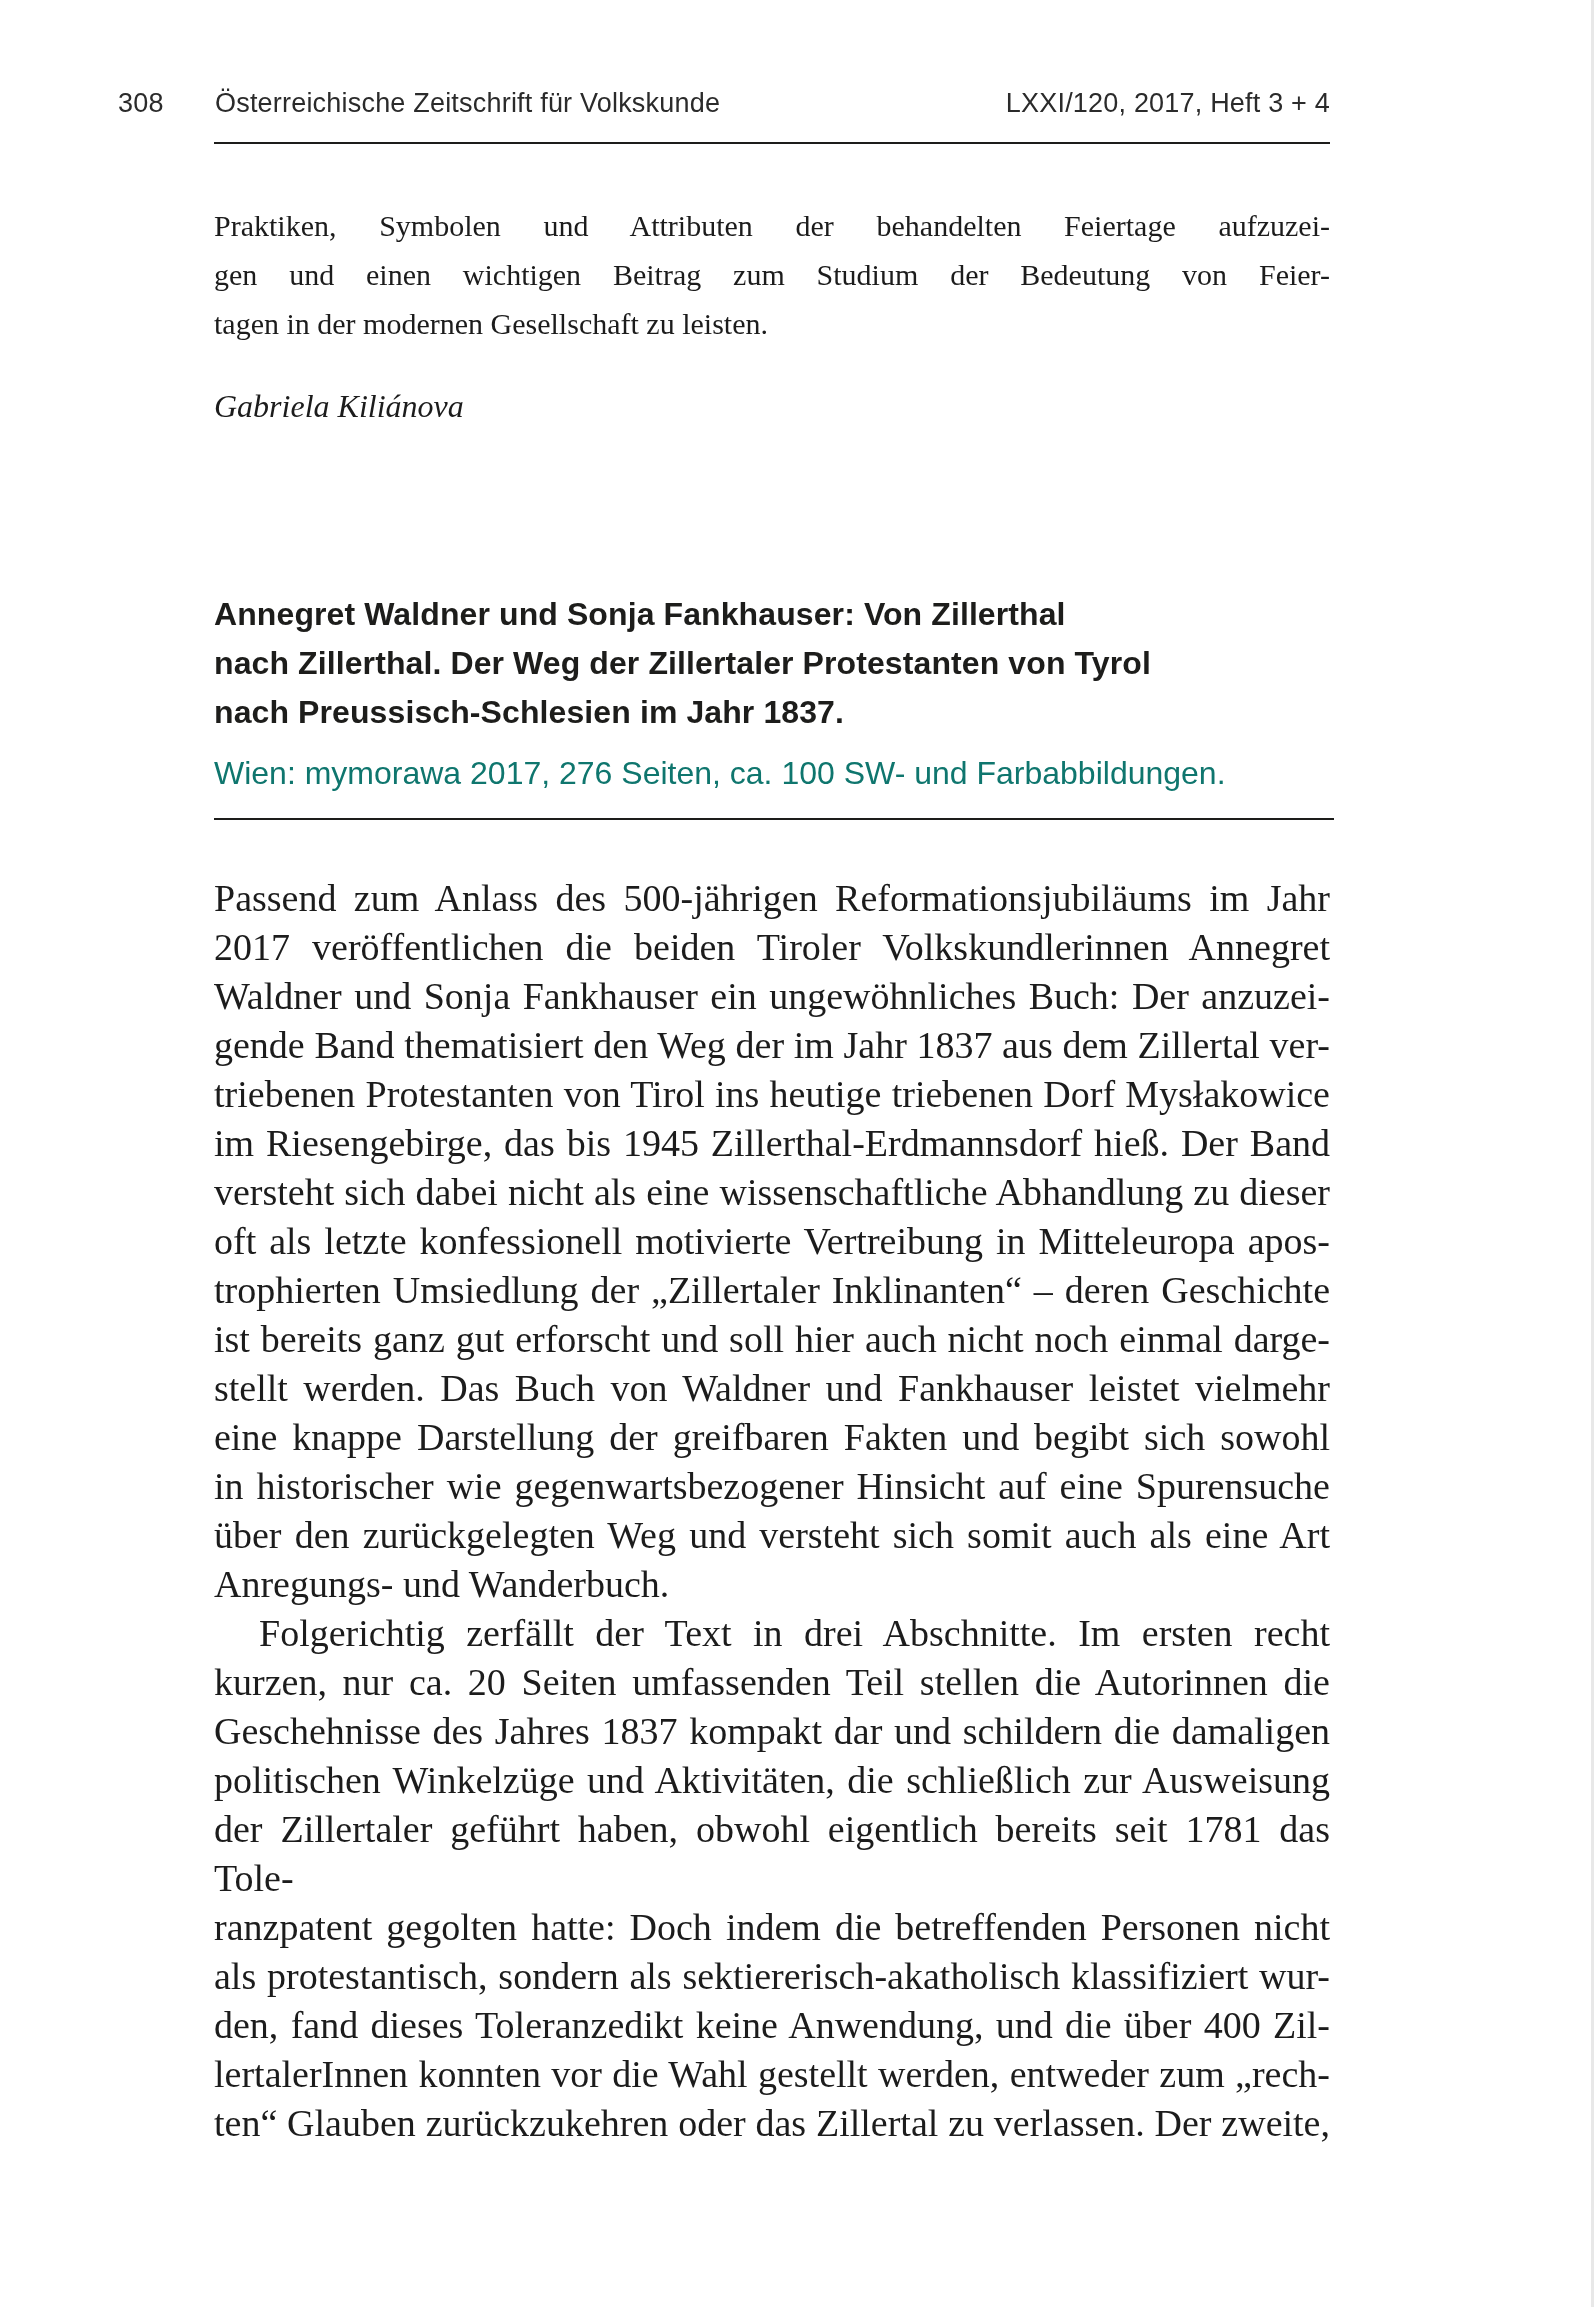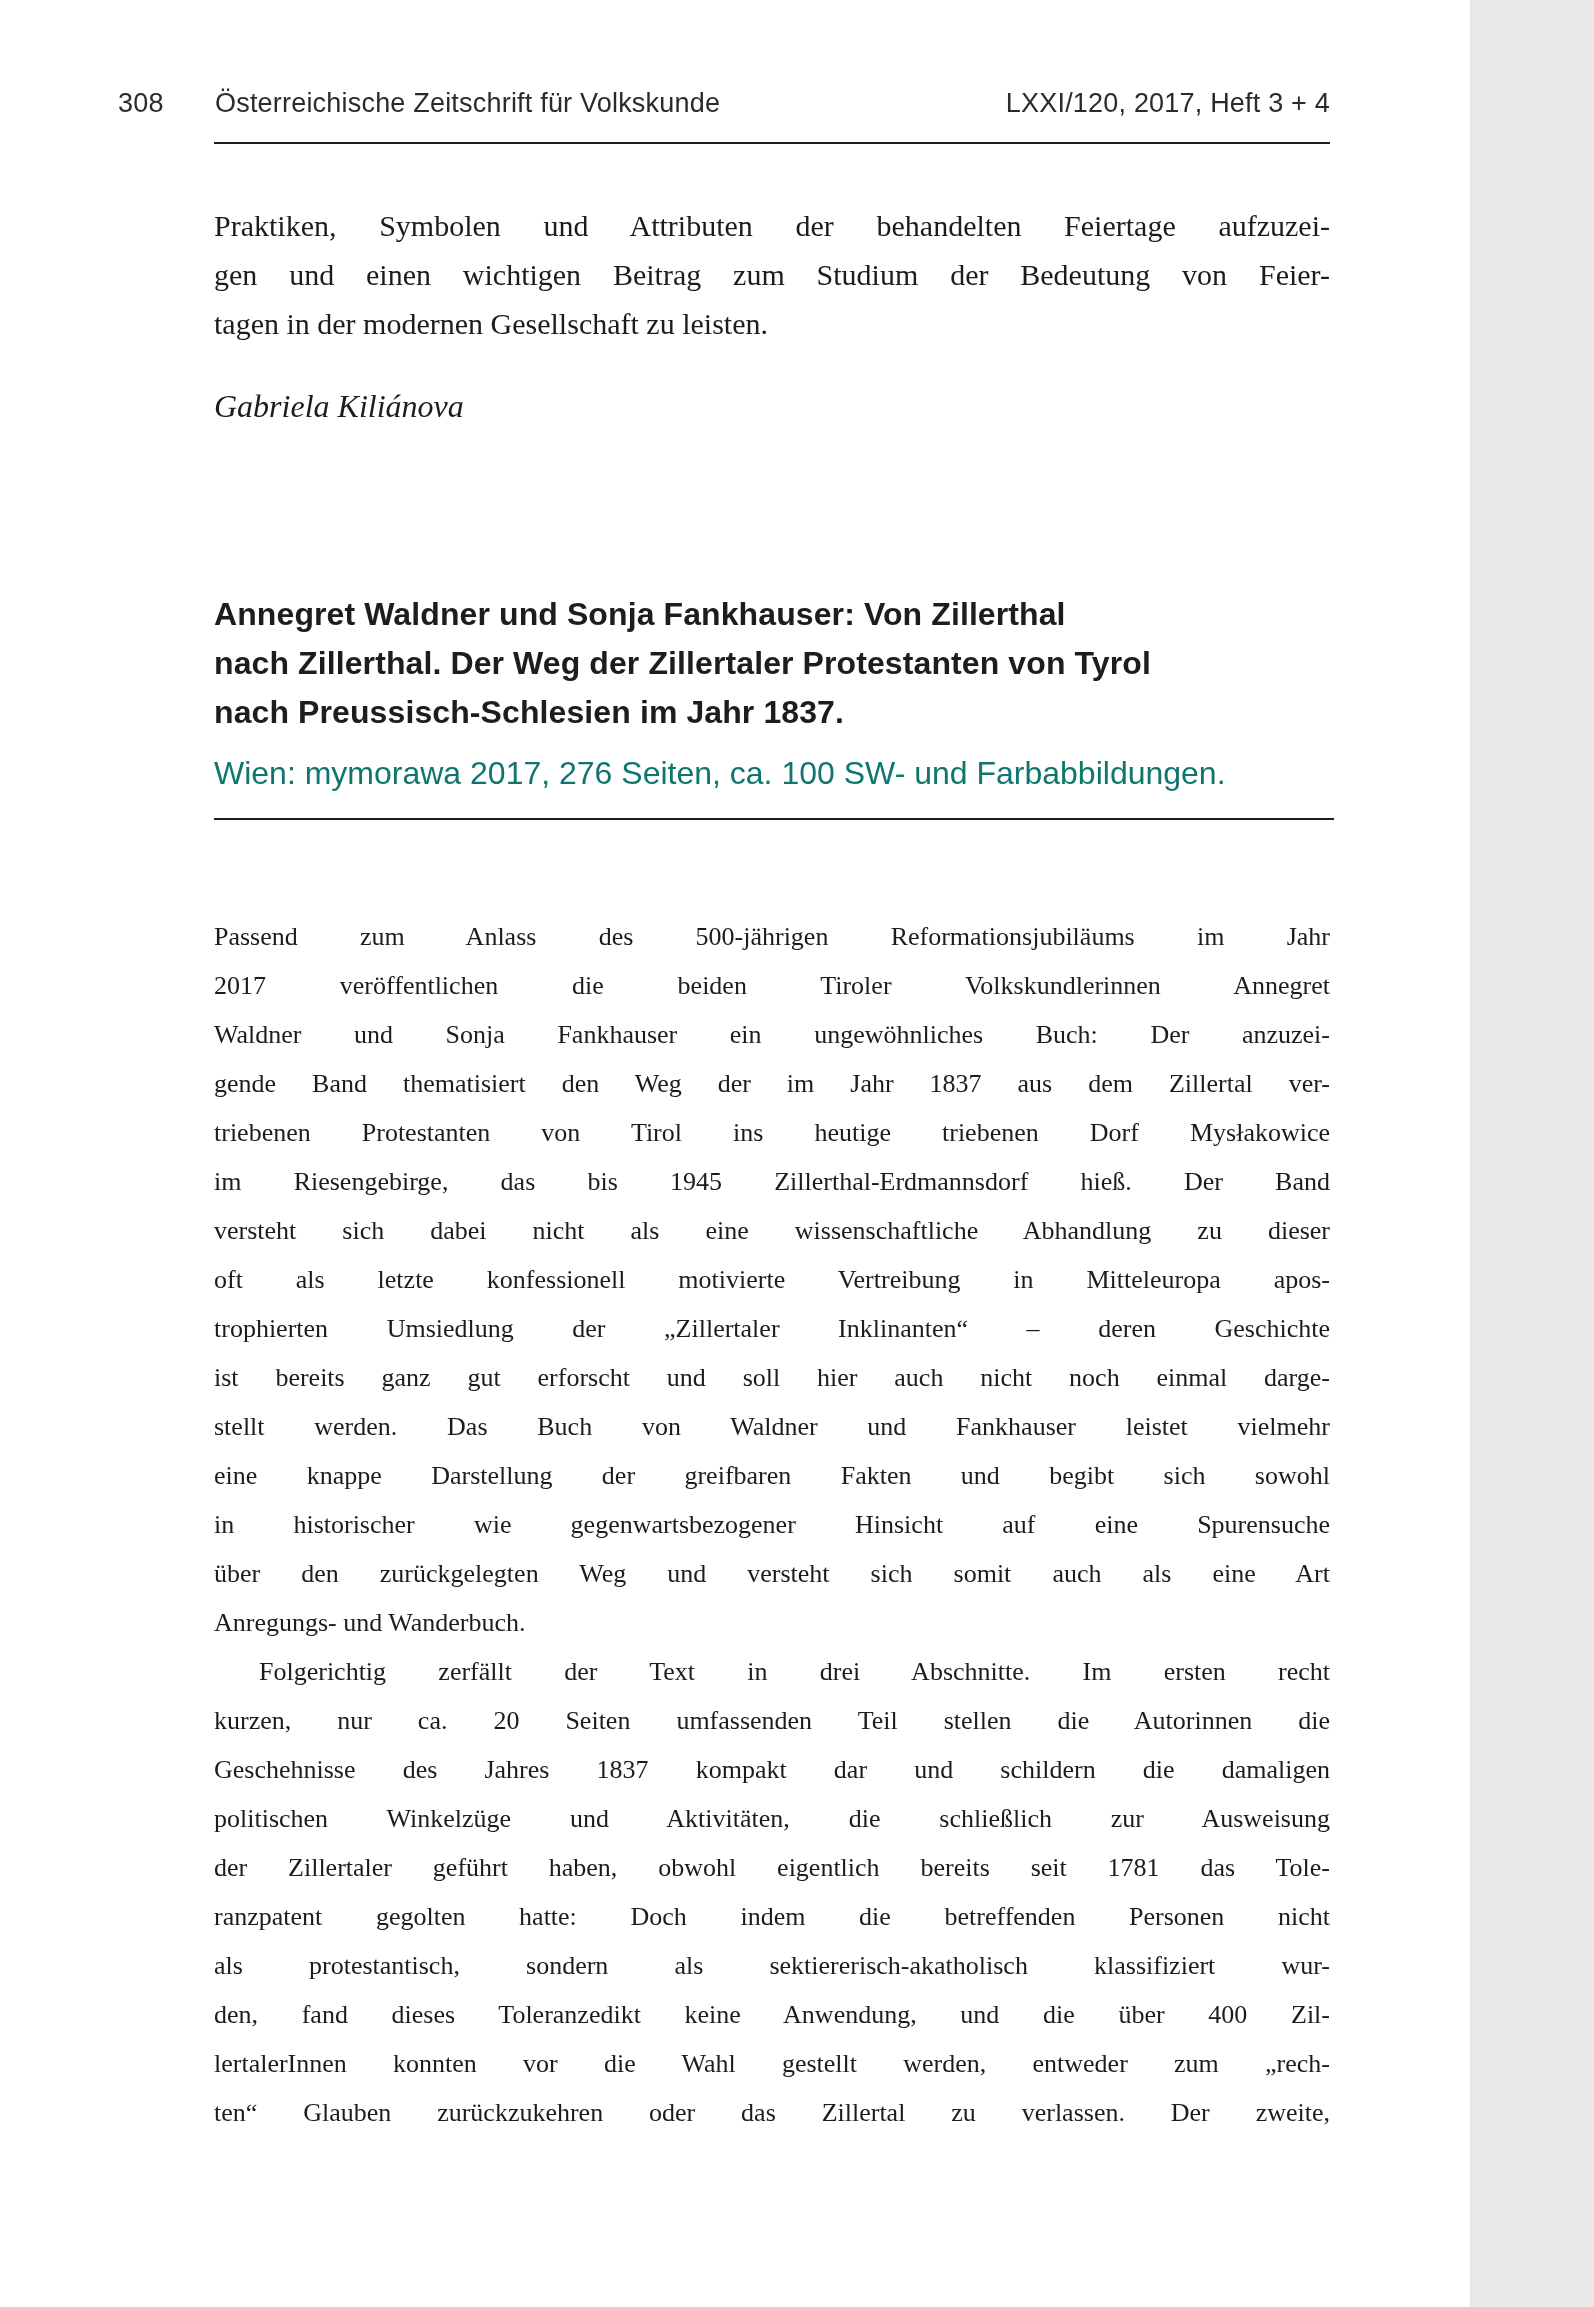--- a/index.html
+++ b/index.html
@@ -1,18 +1,18 @@
 <!DOCTYPE html>
 <html style="font-size:12.8px"><head>
 <meta charset="utf-8">
 <style>
   html,body{margin:0;padding:0;background:#e8e8e8;}
   .page{
     position:relative;
-    width:1470px;height:2307px;
+    width:1591px;height:2307px;
     background:#ffffff;
     font-family:"Liberation Serif","DejaVu Serif",serif;
     color:#1c1c1c;
     overflow:hidden;
   }
   
   .running-header{
     position:absolute;top:86px;left:0;width:1595px;height:35px;
     font-family:"Liberation Sans","DejaVu Sans",sans-serif;
     font-size:27px;line-height:35px;color:#2b2b2b;
@@ -46,21 +46,21 @@
     font-size:32px;line-height:49px;color:#1d1d1b;
   }
   .book-heading .tline{text-align:right;text-align-last:left;}
   .book-title-lines{font-weight:700;letter-spacing:0.1px;}
   .imprint{font-weight:400;color:#0f766e;margin-top:12px;}
   .section-rule{
     position:absolute;top:818px;left:214px;width:1120px;height:2.4px;
     background:#1d1d1b;
   }
   
-  .review-body{top:912px;font-size:26px;line-height:49px;}
+  .review-body{top:874px;font-size:38px;line-height:49px;}
   .review-body .para{margin:0;padding:0;}
 </style>
 </head>
 <body>
 
 <div class="page">
 
   <div class="running-header">
     <span class="page-number">308</span>
     <span class="journal-title">Österreichische Zeitschrift für Volkskunde</span>

